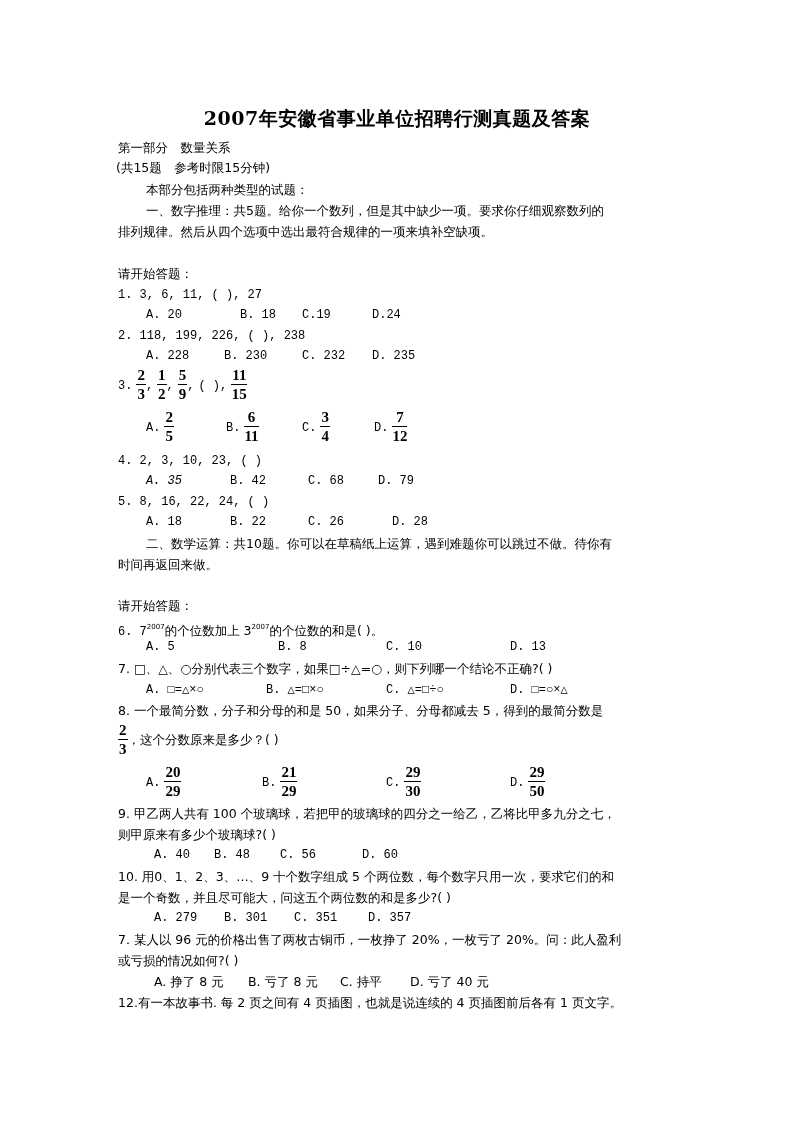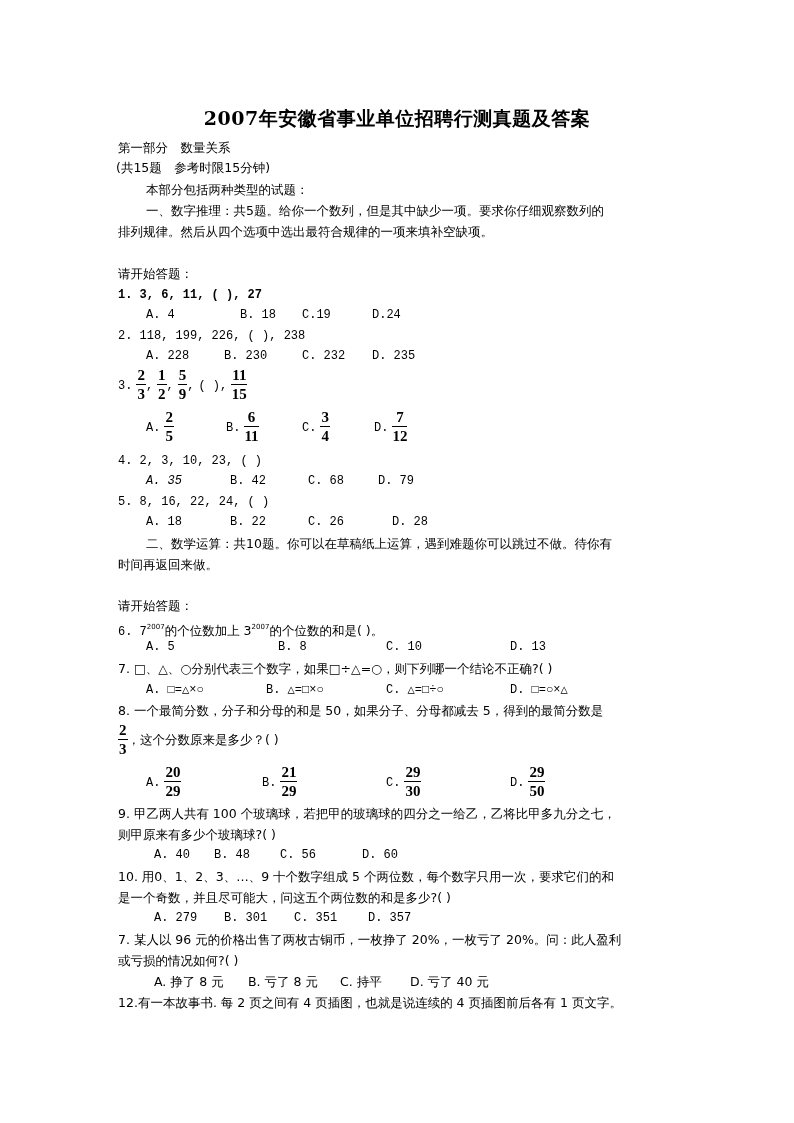--- a/index.html
+++ b/index.html
@@ -24,22 +24,22 @@
   <div class="abs title">2007年安徽省事业单位招聘行测真题及答案</div>
 
   <div class="abs line" style="top:140px;">第一部分　数量关系</div>
   <div class="abs line" style="top:160px;left:116px;text-align:center;">(共15题　参考时限15分钟)</div>
   <div class="abs line" style="top:182px;left:146px;text-align:center;">本部分包括两种类型的试题：</div>
   <div class="abs line" style="top:203px;left:146px;">一、数字推理：共5题。给你一个数列，但是其中缺少一项。要求你仔细观察数列的</div>
   <div class="abs line" style="top:224px;">排列规律。然后从四个选项中选出最符合规律的一项来填补空缺项。</div>
 
   <div class="abs line" style="top:266px;">请开始答题：</div>
 
-  <div class="abs line mono" style="top:287px;font-weight:bold;">1. 3, 6, 11, (  ), 27</div>
-  <div class="opt" style="top:308px;left:146px;">A. 4</div>
+  <div class="abs line mono" style="top:287px;">1. 3, 6, 11, (  ), 27</div>
+  <div class="opt" style="top:308px;left:146px;">A. 20</div>
   <div class="opt" style="top:308px;left:240px;">B. 18</div>
   <div class="opt" style="top:308px;left:302px;">C.19</div>
   <div class="opt" style="top:308px;left:372px;">D.24</div>
 
   <div class="abs line mono" style="top:328px;">2. 118, 199, 226, (  ), 238</div>
   <div class="opt" style="top:349px;left:146px;">A. 228</div>
   <div class="opt" style="top:349px;left:224px;">B. 230</div>
   <div class="opt" style="top:349px;left:302px;">C. 232</div>
   <div class="opt" style="top:349px;left:372px;">D. 235</div>
 

